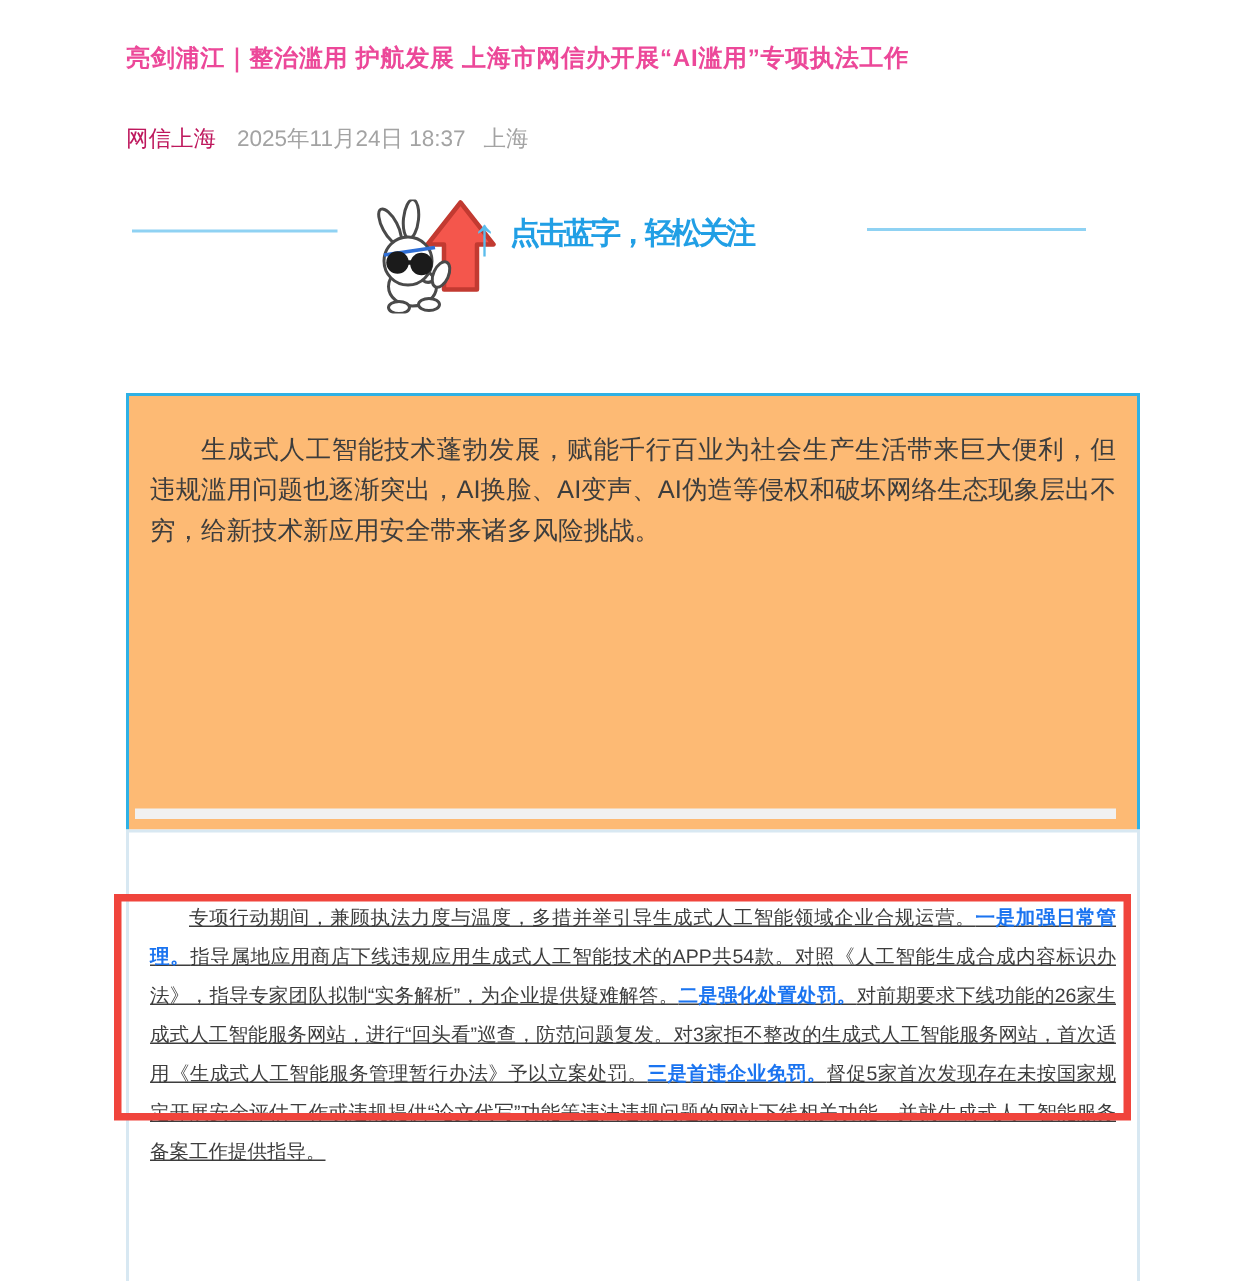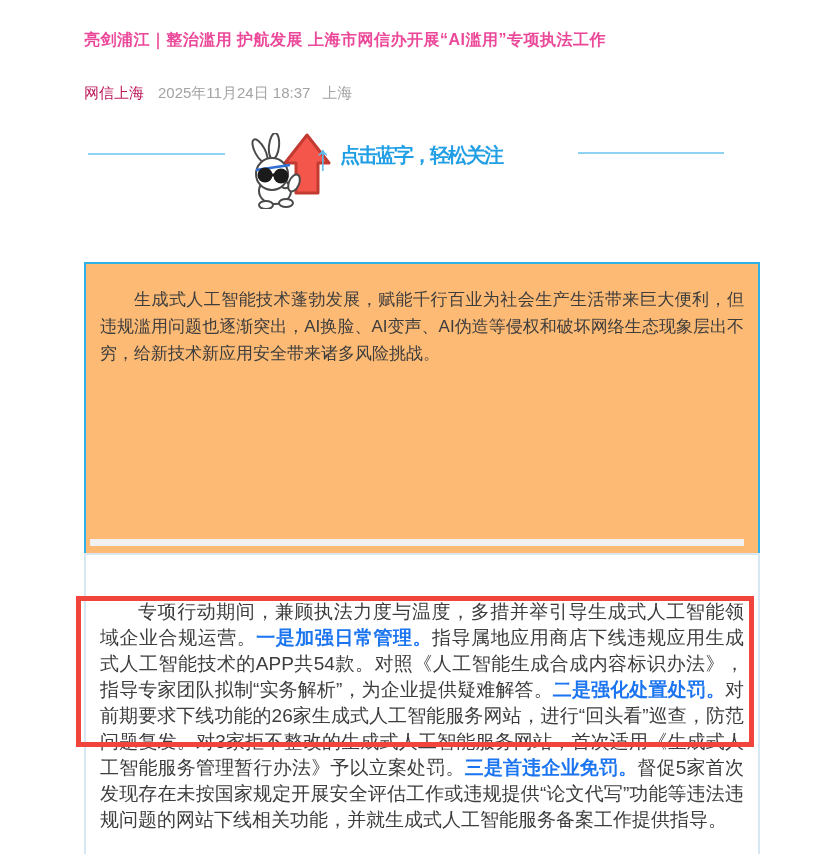--- a/index.html
+++ b/index.html
@@ -49,22 +49,22 @@
 
   .shadow-strip{position:absolute;left:90px;top:539px;width:654px;height:7px;background:#F1F1F1;}
 
   
   .measures-box{
     position:absolute;left:84px;top:553px;width:676px;height:330px;
     box-sizing:border-box;background:#ffffff;border:2px solid #D8E8F2;
     padding:44px 14px 0 14px;
   }
   .measures-box p{
-    margin:0;font-size:19px;line-height:26px;color:#3D3D3D;
-    text-indent:2em;text-align:justify;
+    margin:0;font-size:13px;line-height:26px;color:#3D3D3D;
+    text-indent:2em;text-align:justify;text-decoration:underline;
   }
   .em-blue{color:#1B74F0;font-weight:bold;}
 
   
   .red-rect{
     position:absolute;left:76px;top:596px;width:678px;height:151px;
     box-sizing:border-box;border:5px solid #F0443C;pointer-events:none;
     background:transparent;
   }
 </style>

